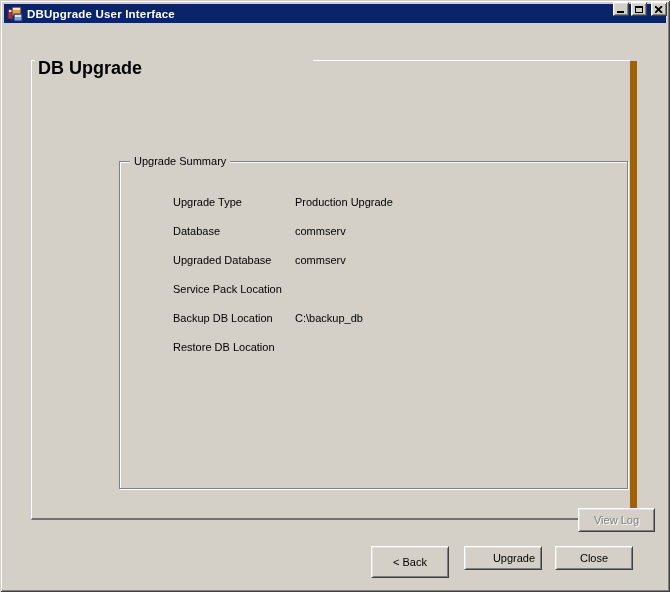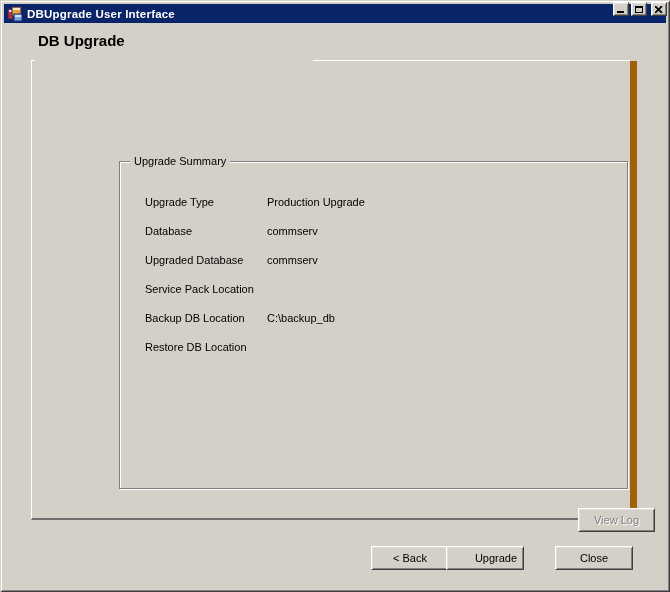--- a/index.html
+++ b/index.html
@@ -42,22 +42,22 @@
     box-shadow:inset 1px 1px 0 #dfdfdf, inset -1px -1px 0 #808080;
     display:flex;align-items:center;justify-content:center;
     box-sizing:border-box;position:relative;
   }
   .cap-btn + .cap-btn{margin-left:2px;}
   .cap-btn.close{margin-left:4px;}
   .glyph-min{position:absolute;left:3px;bottom:2px;width:7px;height:2px;background:#000;}
   .glyph-max{width:8px;height:7px;border:1px solid #000;border-top-width:2px;box-sizing:border-box;}
 
   .heading{
-    position:absolute;left:38px;top:32px;
-    font-size:15px;font-weight:bold;color:#000;line-height:17px;
+    position:absolute;left:38px;top:60px;
+    font-size:18px;font-weight:bold;color:#000;line-height:17px;
     background:var(--face);padding-right:6px;z-index:3;
   }
   .main-panel{
     position:absolute;left:31px;top:61px;width:606px;height:459px;
     box-sizing:border-box;
     border-left:1px solid var(--hilite);
     border-right:7px solid #a16207;
     border-bottom:2px solid #6f6f6f;
   }
   .main-panel::before{
@@ -73,35 +73,35 @@
     border:1px solid var(--shadow);
     box-shadow:1px 1px 0 var(--hilite), inset 1px 1px 0 var(--hilite);
   }
   .groupbox-caption{
     position:absolute;top:-7px;left:10px;
     background:var(--face);padding:0 4px;
     font-size:11px;color:#000;line-height:13px;white-space:nowrap;
   }
   .summary-rows{position:absolute;left:25px;top:25px;right:10px;}
   .summary-row{height:29px;display:flex;align-items:center;}
-  .summary-label{width:122px;flex:0 0 auto;font-size:11px;color:#000;white-space:nowrap;}
+  .summary-label{width:122px;flex:0 0 auto;font-size:11px;color:#000;white-space:nowrap;margin-left:28px;}
   .summary-value{font-size:11px;color:#000;white-space:nowrap;}
 
   .btn95{
     position:absolute;background:var(--face);
     border:1px solid;border-color:#ffffff #404040 #404040 #ffffff;
     box-shadow:inset 1px 1px 0 #dfdfdf, inset -1px -1px 0 #808080;
     box-sizing:border-box;
     display:flex;align-items:center;justify-content:center;
     font-family:"Liberation Sans", sans-serif;font-size:11px;color:#000;
     padding:0;cursor:default;user-select:none;
   }
   .btn-viewlog{left:546px;top:447px;width:77px;height:24px;color:var(--shadow);text-shadow:1px 1px 0 #fff;}
-  .btn-back{left:371px;top:546px;width:78px;height:24px;}
-  .btn-upgrade{left:446px;top:546px;width:78px;height:24px;padding-left:22px;}
+  .btn-back{left:371px;top:546px;width:78px;height:32px;}
+  .btn-upgrade{left:464px;top:546px;width:78px;height:24px;padding-left:22px;}
   .btn-close{left:555px;top:546px;width:78px;height:24px;}
 </style>
 </head>
 <body>
 
 <div class="window">
 
   <div class="titlebar">
     <span class="app-icon">
       <svg width="16" height="16" viewBox="0 0 16 16">

